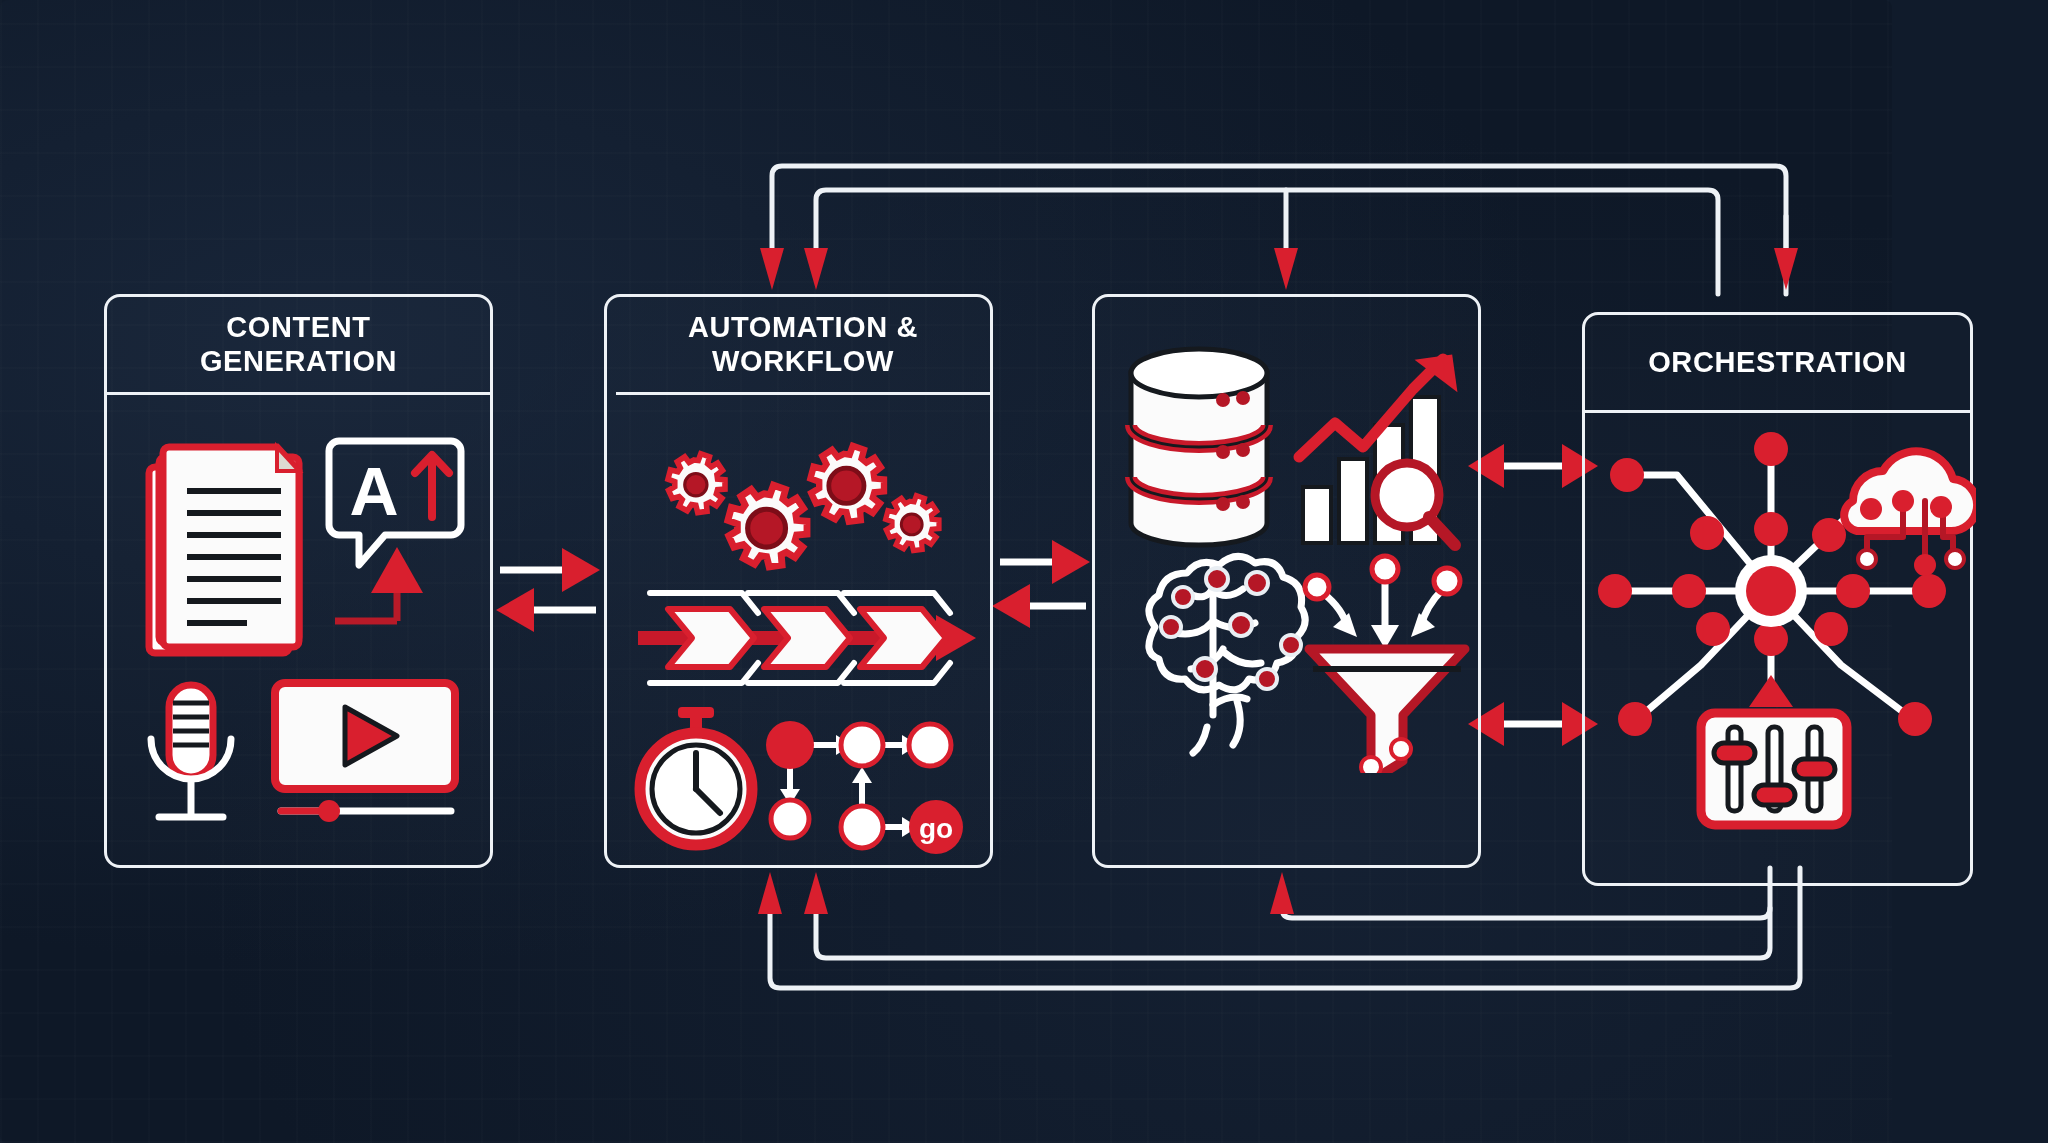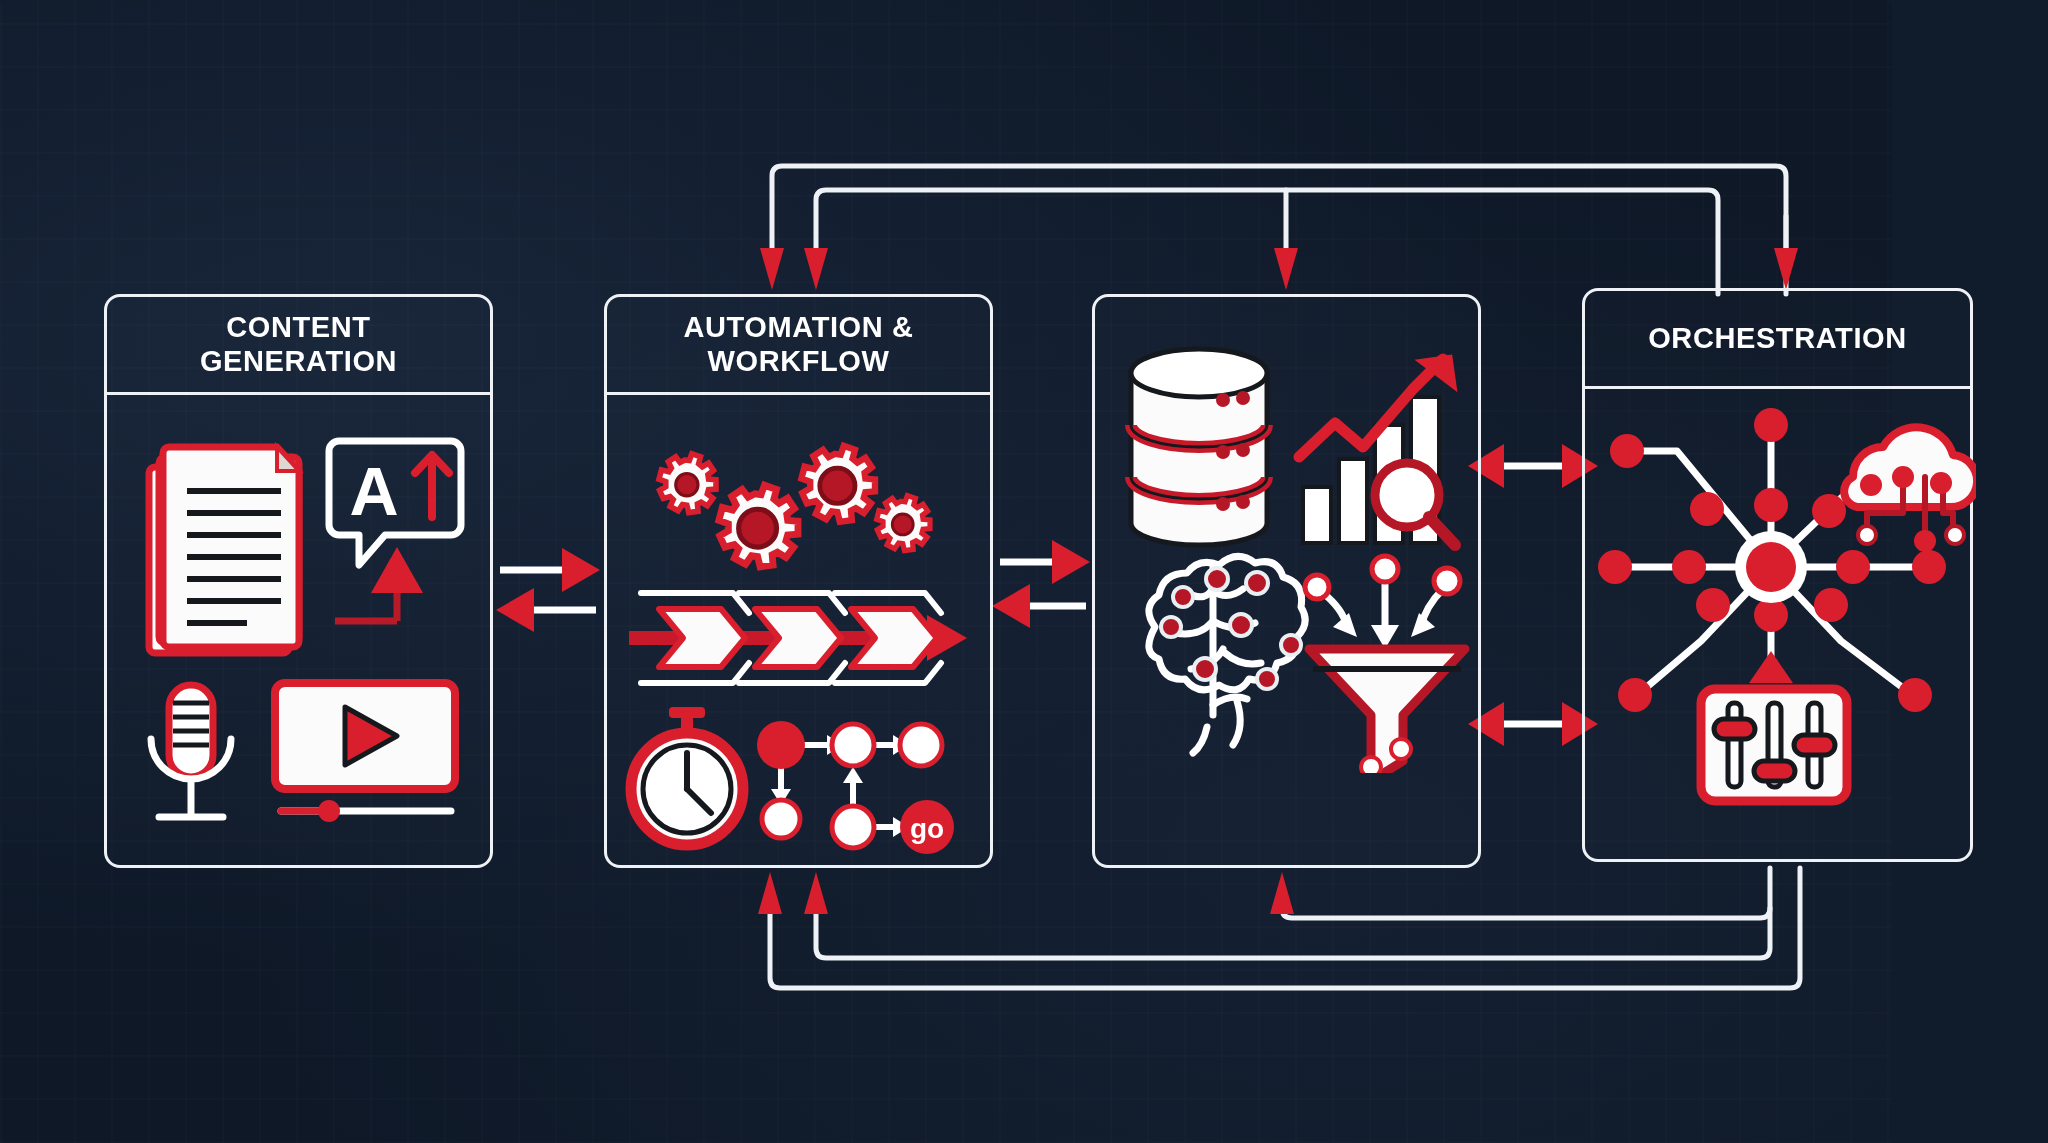--- a/index.html
+++ b/index.html
@@ -185,21 +185,21 @@
           <rect x="168" y="288" width="180" height="106" rx="10" fill="#fbfbfb" stroke="#d91f2e" stroke-width="8"></rect>
           <path d="M238 312 l52 29 l-52 29 z" fill="#d91f2e" stroke="#15191e" stroke-width="5" stroke-linejoin="round"></path>
           <line x1="174" y1="416" x2="344" y2="416" stroke="#ffffff" stroke-width="7" stroke-linecap="round"></line>
           <line x1="174" y1="416" x2="218" y2="416" stroke="#d91f2e" stroke-width="7" stroke-linecap="round"></line>
           <circle cx="222" cy="416" r="11" fill="#d91f2e"></circle>
         </g>
       </svg>
     </div>
   </div>
 
-  <div class="panel" style="left:604px; top:294px; width:389px; height:574px;">
+  <div class="panel" style="left:604px; top:294px; width:389px; height:574px;padding-left:9px;">
     <div class="panel-head">
       <div class="panel-title">AUTOMATION &amp;
 WORKFLOW</div>
     </div>
     <div class="panel-body">
       <svg viewBox="0 0 389 476" width="389" height="476">
         <defs>
           <g id="gearshape">
             <path d="M0,-34 L7,-33 L11,-44 L25,-39 L22,-28 L28,-23 L38,-29 L46,-17 L37,-10 L38,-3 L50,-2 L50,13 L38,14 L36,21 L45,28 L36,40 L26,34 L20,37 L21,49 L6,51 L3,39 L-4,38 L-11,48 L-24,41 L-19,30 L-24,25 L-35,28 L-41,15 L-31,9 L-31,1 L-42,-3 L-38,-18 L-26,-15 L-22,-21 L-27,-31 L-15,-39 L-8,-30 Z"></path>
           </g>
@@ -360,21 +360,21 @@
           <line x1="218" y1="372" x2="366" y2="372" stroke="#15191e" stroke-width="6"></line>
           <g fill="#ffffff" stroke="#d91f2e" stroke-width="4">
             <circle cx="306" cy="452" r="10"></circle>
             <circle cx="276" cy="470" r="10"></circle>
           </g>
         </g>
       </svg>
     </div>
   </div>
 
-  <div class="panel" style="left:1582px; top:288px; width:391px; height:574px;">
+  <div class="panel" style="left:1582px; top:312px; width:391px; height:574px;">
     <div class="panel-head">
       <div class="panel-title">ORCHESTRATION</div>
     </div>
     <div class="panel-body">
       <svg viewBox="0 0 391 476" width="391" height="476">
 
         <g>
           <g stroke="#ffffff" stroke-width="7" fill="none" stroke-linecap="round" stroke-linejoin="round">
             <polyline points="42,62 92,62 186,176"></polyline>
             <line x1="186" y1="36" x2="186" y2="176"></line>

